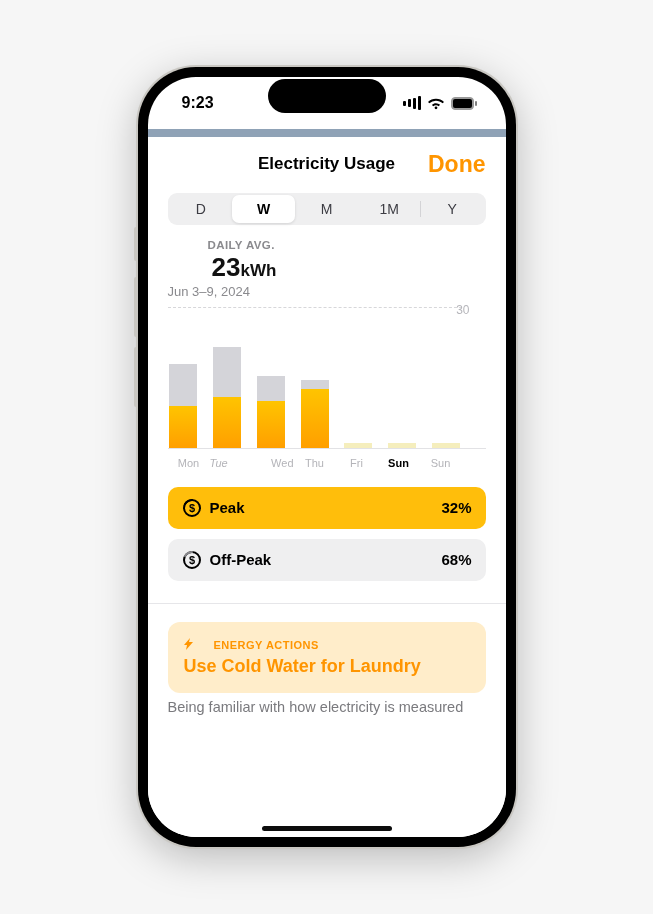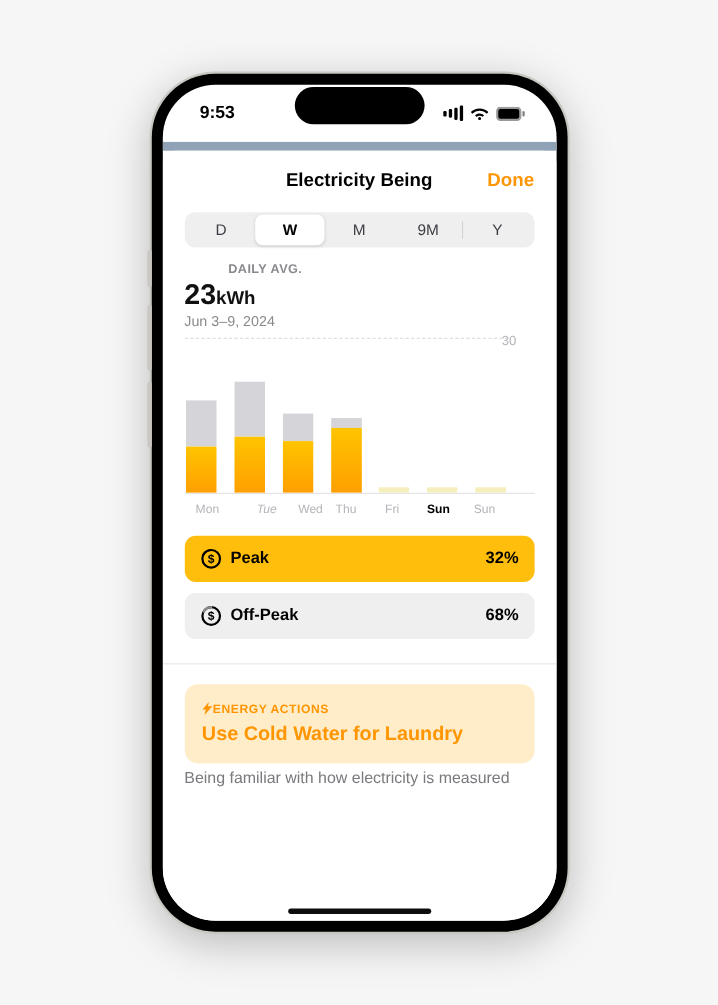--- a/index.html
+++ b/index.html
@@ -82,39 +82,39 @@
     flex-direction: column;
   }
   .sheet-header {
     display: flex; justify-content: space-between; align-items: center;
     position: relative; height: 26px; margin-bottom: 16px;
   }
   .sheet-title {
     position: absolute; left: 0; right: 0; text-align: center;
     font-weight: 600; font-size: 17px; color: #000;
   }
-  .done { color: #ff9500; font-size: 17px; font-weight: 600; margin-left: auto; }
+  .done { color: #ff9500; font-size: 23px; font-weight: 600; margin-left: auto; }
   .seg {
     display: flex; background: #efeff0; border-radius: 9px; padding: 2px;
     margin-bottom: 14px;
   }
   .seg button {
     flex: 1; border: none; background: transparent; font-size: 14px;
     font-weight: 500; color: #3c3c43; padding: 6px 0; border-radius: 7px;
     position: relative;
   }
   .seg button.sel { background: #fff; color: #000; box-shadow: 0 1px 3px rgba(0,0,0,.12); font-weight: 600; }
   .seg button:not(:last-child):not(.sel)::after {
     content: ""; position: absolute; right: 0; top: 6px; bottom: 6px; width: 1px; background: #d3d3d6;
   }
   .seg button.sel + button::after, .seg button:has(+ .sel)::after { display: none; }
   .metrics { display: flex; margin-bottom: 6px; }
   .metric { flex: 1; }
   .metric-label { font-size: 11.5px; letter-spacing: .4px; color: #8a8a8e; font-weight: 600; text-transform: uppercase; padding-left: 40px; }
-  .metric-value { font-size: 26px; font-weight: 700; color: #111; line-height: 1.1; margin-top: 2px; }
+  .metric-value { font-size: 26px; font-weight: 700; color: #111; line-height: 1.1; margin-top: 2px; margin-left: 44px; }
   .metric-value .unit { font-size: 17px; font-weight: 600; }
   .metric-sub { font-size: 13px; color: #8a8a8e; margin-top: 2px; }
   .chart {
     position: relative; height: 142px; margin-top: 2px; padding-right: 24px;
     border-bottom: 1px solid #e2e2e5;
   }
   .ymax {
     position: absolute; right: 16px; top: -4px; font-size: 12px; color: #b6b6bb;
   }
   .grid-top { position: absolute; left:0; right:24px; top:0; border-top:1px dashed #d7d7da; height:0; }
@@ -142,39 +142,39 @@
   .pill.off  { background: #efeff0; color: #000; }
   .icon-coin {
     width: 20px; height: 20px;
   }
   .divider { height: 1px; background: #e6e6e9; margin: 22px -20px 0; }
   .card {
     margin-top: 18px; background: #ffedca; border-radius: 12px; padding: 16px;
   }
   .card-kicker {
     font-size: 11px; font-weight: 700; letter-spacing: .5px; color: #ff9500;
-    text-transform: uppercase; display: flex; align-items: center; gap: 0;
+    text-transform: uppercase; display: flex; align-items: center; gap: 20px;
   }
   .card-title { font-size: 18px; font-weight: 700; color: #ff9500; margin-top: 4px; }
   .card-body { font-size: 14.5px; color: #7a7a7e; line-height: 1.45; margin-top: 6px; }
   .about-title { font-size: 19px; font-weight: 800; margin-top: 22px; color: #000; }
   .about-body { font-size: 14.5px; color: #7a7a7e; margin-top: 6px; }
   .home-indicator {
     position: absolute; bottom: 6px; left: 50%; transform: translateX(-50%);
     width: 130px; height: 5px; background: #000; border-radius: 3px; opacity: .95;
   }
 </style>
 </head>
 <body>
 
 <div class="phone">
   <div class="dynamic-island"></div>
   <div class="screen">
     <div class="status-bar">
-      <span>9:53</span>
+      <span>9:23</span>
       <div class="status-right">
         <span class="signal">
           <span></span>
             <span></span>
             <span></span>
             <span></span>
         </span>
         <span class="wifi">
           <svg width="18" height="13" viewBox="0 0 18 13">
               <path d="M9 12.2a1.4 1.4 0 1 0 0-2.8 1.4 1.4 0 0 0 0 2.8Zm-4.1-4.3 1.4 1.4A4.5 4.5 0 0 1 9 8.2c1 0 1.9.3 2.7 1l1.4-1.4A6.5 6.5 0 0 0 9 6.2c-1.6 0-3 .6-4.1 1.7ZM1 4.9l1.4 1.4A9.3 9.3 0 0 1 9 3.7c2.5 0 4.8 1 6.6 2.6L17 4.9A11.3 11.3 0 0 0 9 1.7 11.3 11.3 0 0 0 1 4.9Z" fill="#000"></path>
@@ -187,29 +187,29 @@
               <rect x="24" y="4" width="2" height="5" rx="1" fill="#000" opacity=".5"></rect>
             </svg>
         </span>
       </div>
     </div>
 
     <div class="safe"></div>
 
     <div class="sheet">
       <div class="sheet-header">
-        <span class="sheet-title">Electricity Being</span>
+        <span class="sheet-title">Electricity Usage</span>
         <span class="done">Done</span>
       </div>
 
       <div class="seg" id="seg">
           <button>D</button>
           <button class="sel">W</button>
           <button>M</button>
-          <button>9M</button>
+          <button>1M</button>
           <button>Y</button>
         </div>
 
       <div class="metrics">
         <div class="metric">
           <div class="metric-label">DAILY AVG.</div>
           <div class="metric-value">
             <span>23</span><span class="unit">kWh</span>
           </div>
           <div class="metric-sub">Jun 3–9, 2024</div>
@@ -256,21 +256,21 @@
             </div>
             <div class="bar-col future">
               <div class="bar-track">
                 <div class="bar-off" style="height: 4%;"></div>
               </div>
             </div>
           </div>
       </div>
       <div style="display:flex; padding-right:24px; margin-top:0" id="daylabels">
           <div class="day-label" style="flex: 1 1 0%; text-align: center;">Mon</div>
-          <div class="day-label" style="flex: 1 1 0%; text-align: right; font-style: italic;">Tue</div>
+          <div class="day-label" style="flex: 1 1 0%; text-align: left; font-style: italic;">Tue</div>
           <div class="day-label" style="flex: 1 1 0%; text-align: right;">Wed</div>
           <div class="day-label" style="flex: 1 1 0%; text-align: center;">Thu</div>
           <div class="day-label" style="flex: 1 1 0%; text-align: center;">Fri</div>
           <div class="day-label bold" style="flex: 1 1 0%; text-align: center;">Sun</div>
           <div class="day-label" style="flex: 1 1 0%; text-align: center;">Sun</div>
         </div>
 
       <div class="pills">
         <div class="pill peak">
           <span class="icon-coin">

